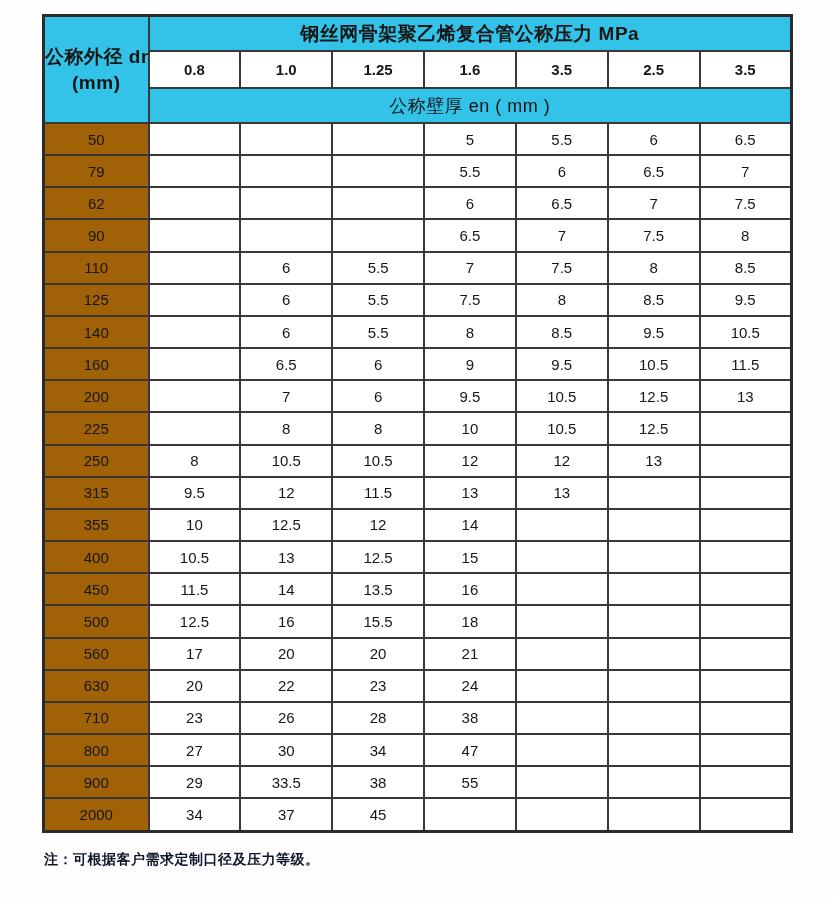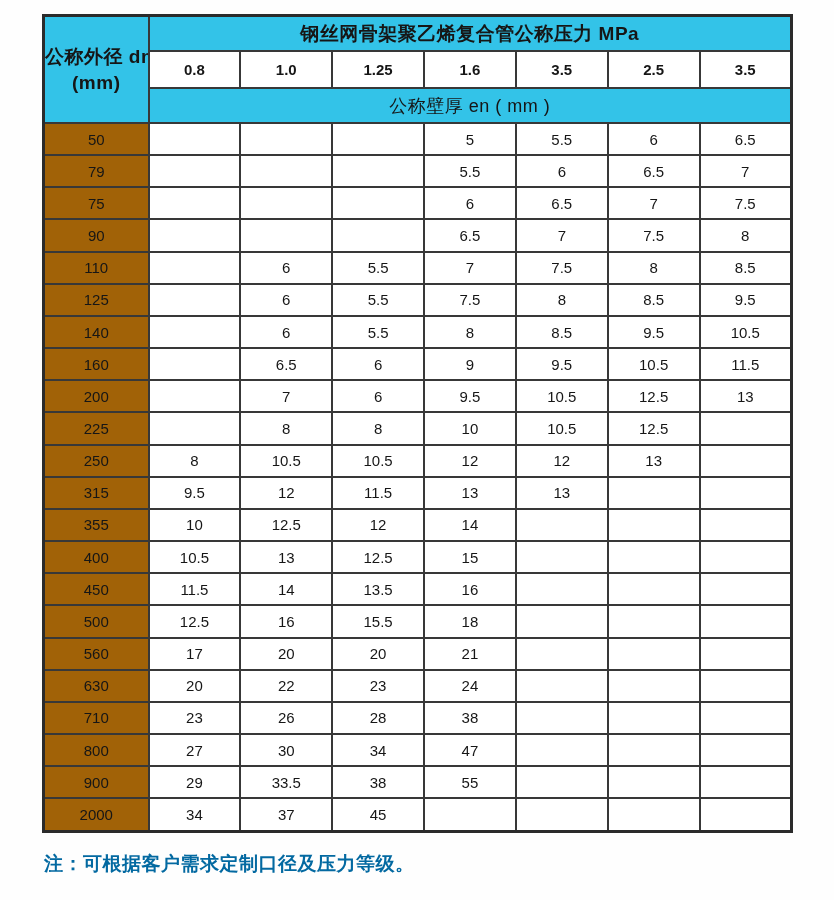--- a/index.html
+++ b/index.html
@@ -75,23 +75,23 @@
   }
   tbody td {
     background: #ffffff;
     font-weight: normal;
     font-size: 15px;
   }
   .note {
     position: absolute;
     left: 44px;
     top: 851px;
-    font-size: 19px;
+    font-size: 14px;
     font-weight: bold;
-    color: #0369a1;
+    color: #0f172a;
     letter-spacing: 0.5px;
   }
 </style>
 </head>
 <body>
 
 <div class="page">
 
   <table class="spec">
     <colgroup>
@@ -140,21 +140,21 @@
           <th class="dn">79</th>
           <td></td>
           <td></td>
           <td></td>
           <td>5.5</td>
           <td>6</td>
           <td>6.5</td>
           <td>7</td>
         </tr>
         <tr>
-          <th class="dn">75</th>
+          <th class="dn">62</th>
           <td></td>
           <td></td>
           <td></td>
           <td>6</td>
           <td>6.5</td>
           <td>7</td>
           <td>7.5</td>
         </tr>
         <tr>
           <th class="dn">90</th>

